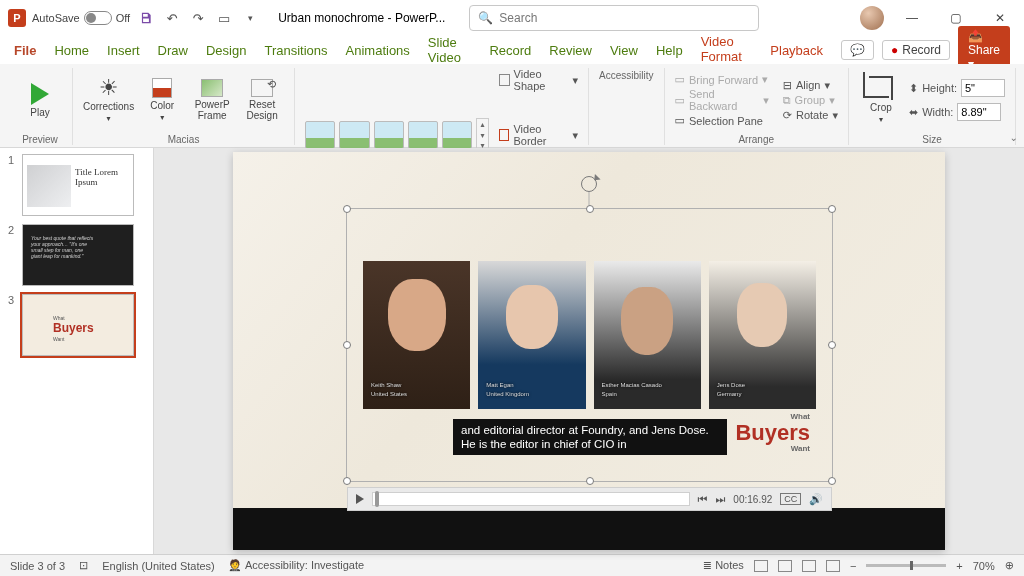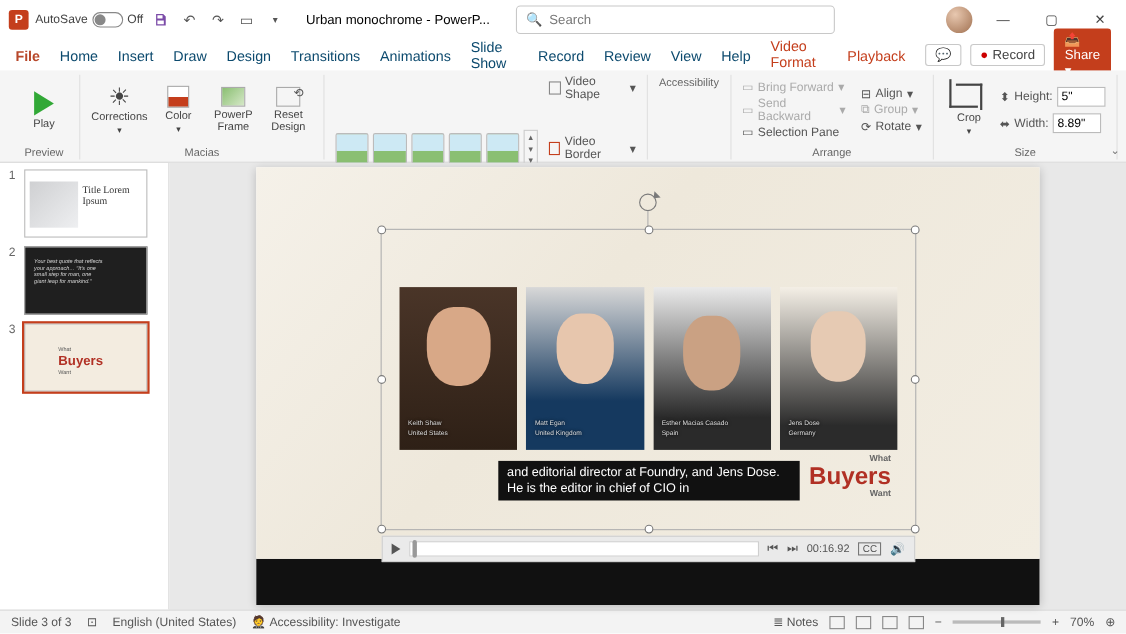--- a/index.html
+++ b/index.html
@@ -15,21 +15,21 @@
 .qat-btn { width: 20px; height: 20px; display: flex; align-items: center; justify-content: center; color: #555; font-size: 13px; border-radius: 3px; }
 .qat-btn svg { width: 14px; height: 14px; }
 .doc-name { font-size: 12px; color: #000000; margin-left: 12px; }
 .searchbox { margin-left: 24px; display: flex; align-items: center; border: 1px solid #c8c8c8; border-radius: 4px; height: 26px; flex: 0 0 290px; padding: 0 8px; color: #777; font-size: 12px; gap: 6px; background: #fff; }
 .tb-right { margin-left: auto; display: flex; align-items: center; gap: 12px; }
 .avatar { width: 24px; height: 24px; border-radius: 50%; background: radial-gradient(circle at 35% 30%, #e8c8b0, #a07050); }
 .win-btn { width: 32px; height: 28px; display: flex; align-items: center; justify-content: center; color: #444; font-size: 12px; }
 
 
 .menurow { height: 28px; display: flex; align-items: center; padding: 0 14px; gap: 18px; }
-.menu-item { font-size: 13px; color: #0c4a6e; padding: 3px 0; }
+.menu-item { font-size: 13px; color: #4d7c0f; padding: 3px 0; }
 .menu-item.file { color: #b7472a; font-weight: 600; }
 .menu-item.active-red { color: #c43e1c; border-bottom: 2px solid #c43e1c; }
 .menurow-right { margin-left: auto; display: flex; align-items: center; gap: 8px; }
 .menu-chip { border: 1px solid #c8c8c8; border-radius: 3px; padding: 2px 8px; font-size: 12px; display: flex; align-items: center; gap: 4px; color: #444; }
 .share-btn { background: #c43e1c; color: #fff; padding: 3px 10px; border-radius: 3px; font-size: 12px; }
 
 
 .ribbon { height: 84px; background: #f5f5f5; border-bottom: 1px solid #d8d8d8; display: flex; padding: 4px 8px 2px 8px; position: relative; }
 .rgroup { display: flex; flex-direction: column; align-items: center; border-right: 1px solid #e0e0e0; padding: 0 10px; height: 100%; }
 .rgroup:last-child { border-right: none; }
@@ -157,21 +157,21 @@
 </div>
 
 <div class="menurow">
   <div class="menu-item file">File</div>
   <div class="menu-item">Home</div>
   <div class="menu-item">Insert</div>
   <div class="menu-item">Draw</div>
   <div class="menu-item">Design</div>
   <div class="menu-item">Transitions</div>
   <div class="menu-item">Animations</div>
-  <div class="menu-item">Slide Show</div>
+  <div class="menu-item">Slide Video</div>
   <div class="menu-item">Record</div>
   <div class="menu-item">Review</div>
   <div class="menu-item">View</div>
   <div class="menu-item">Help</div>
   <div class="menu-item active-red">Video Format</div>
   <div class="menu-item" style="color:#c43e1c;">Playback</div>
   <div class="menurow-right">
     <div class="menu-chip">
         <span>💬</span>
       </div>

